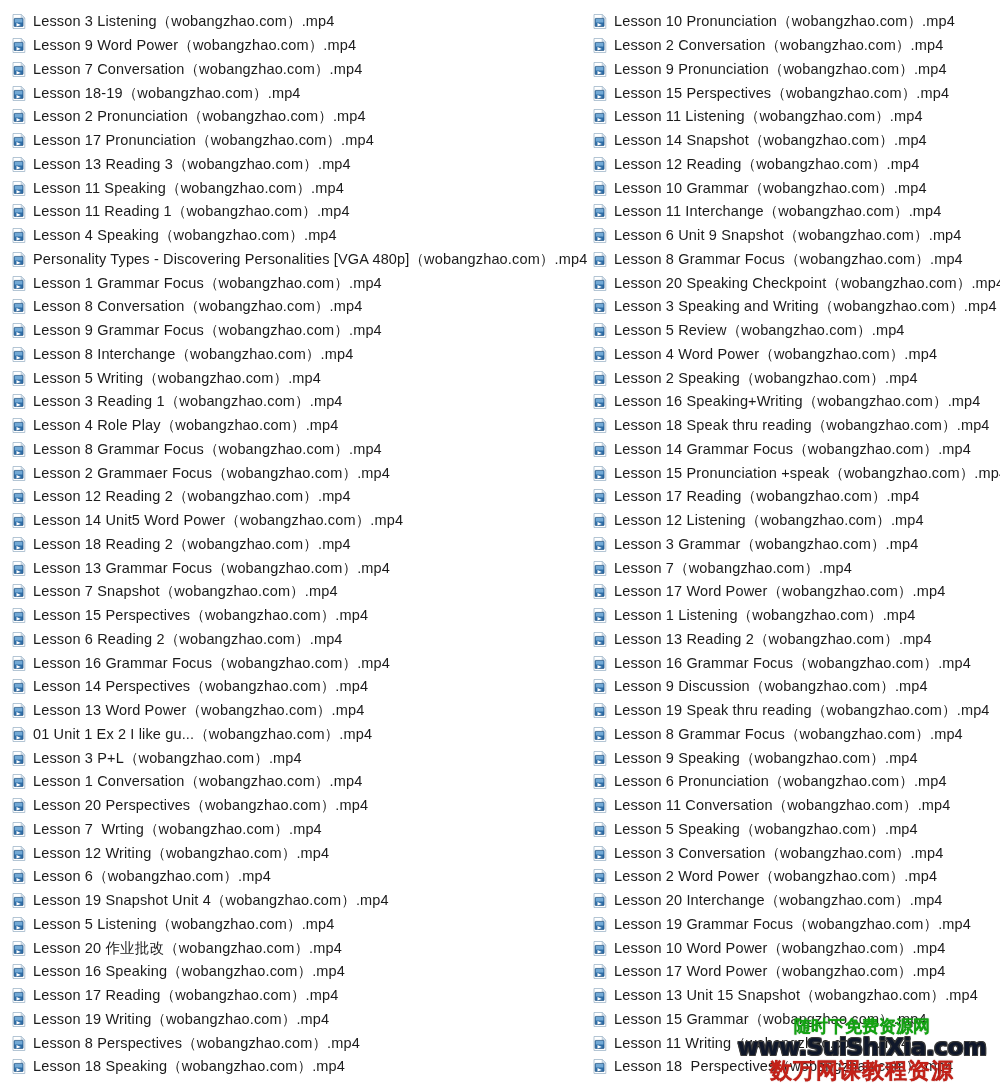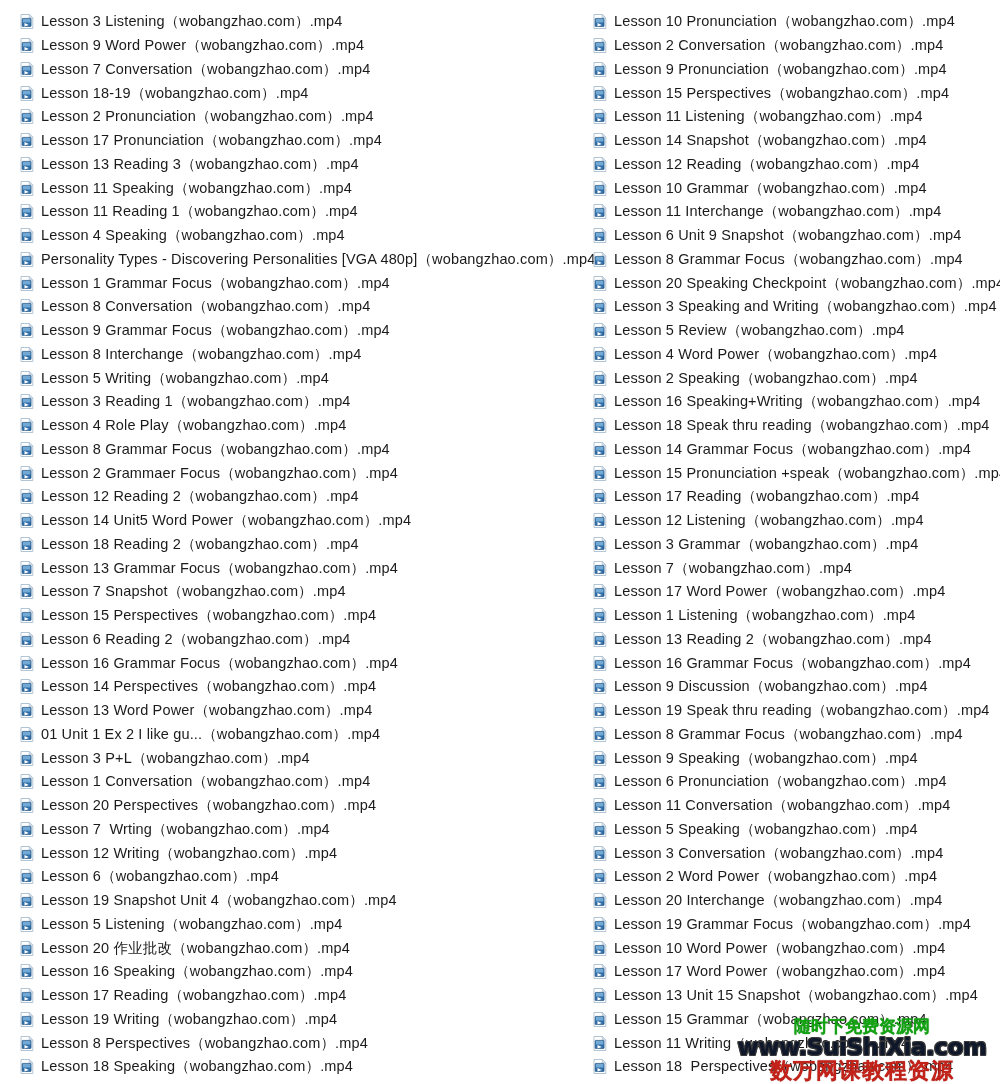--- a/index.html
+++ b/index.html
@@ -26,21 +26,21 @@
     flex-direction: row;
     align-items: flex-start;
   }
 
   .file-column {
     display: flex;
     flex-direction: column;
     padding-top: 10px;
     box-sizing: border-box;
   }
-  #file-column-left  { width: 585px; padding-left: 20px; }
+  #file-column-left  { width: 585px; padding-left: 12px; }
   #file-column-right { width: 415px; padding-left: 8px; }
 
   .file-row {
     display: flex;
     flex-direction: row;
     align-items: center;
     height: 23.75px;
     min-height: 23.75px;
     white-space: nowrap;
     overflow: visible;

